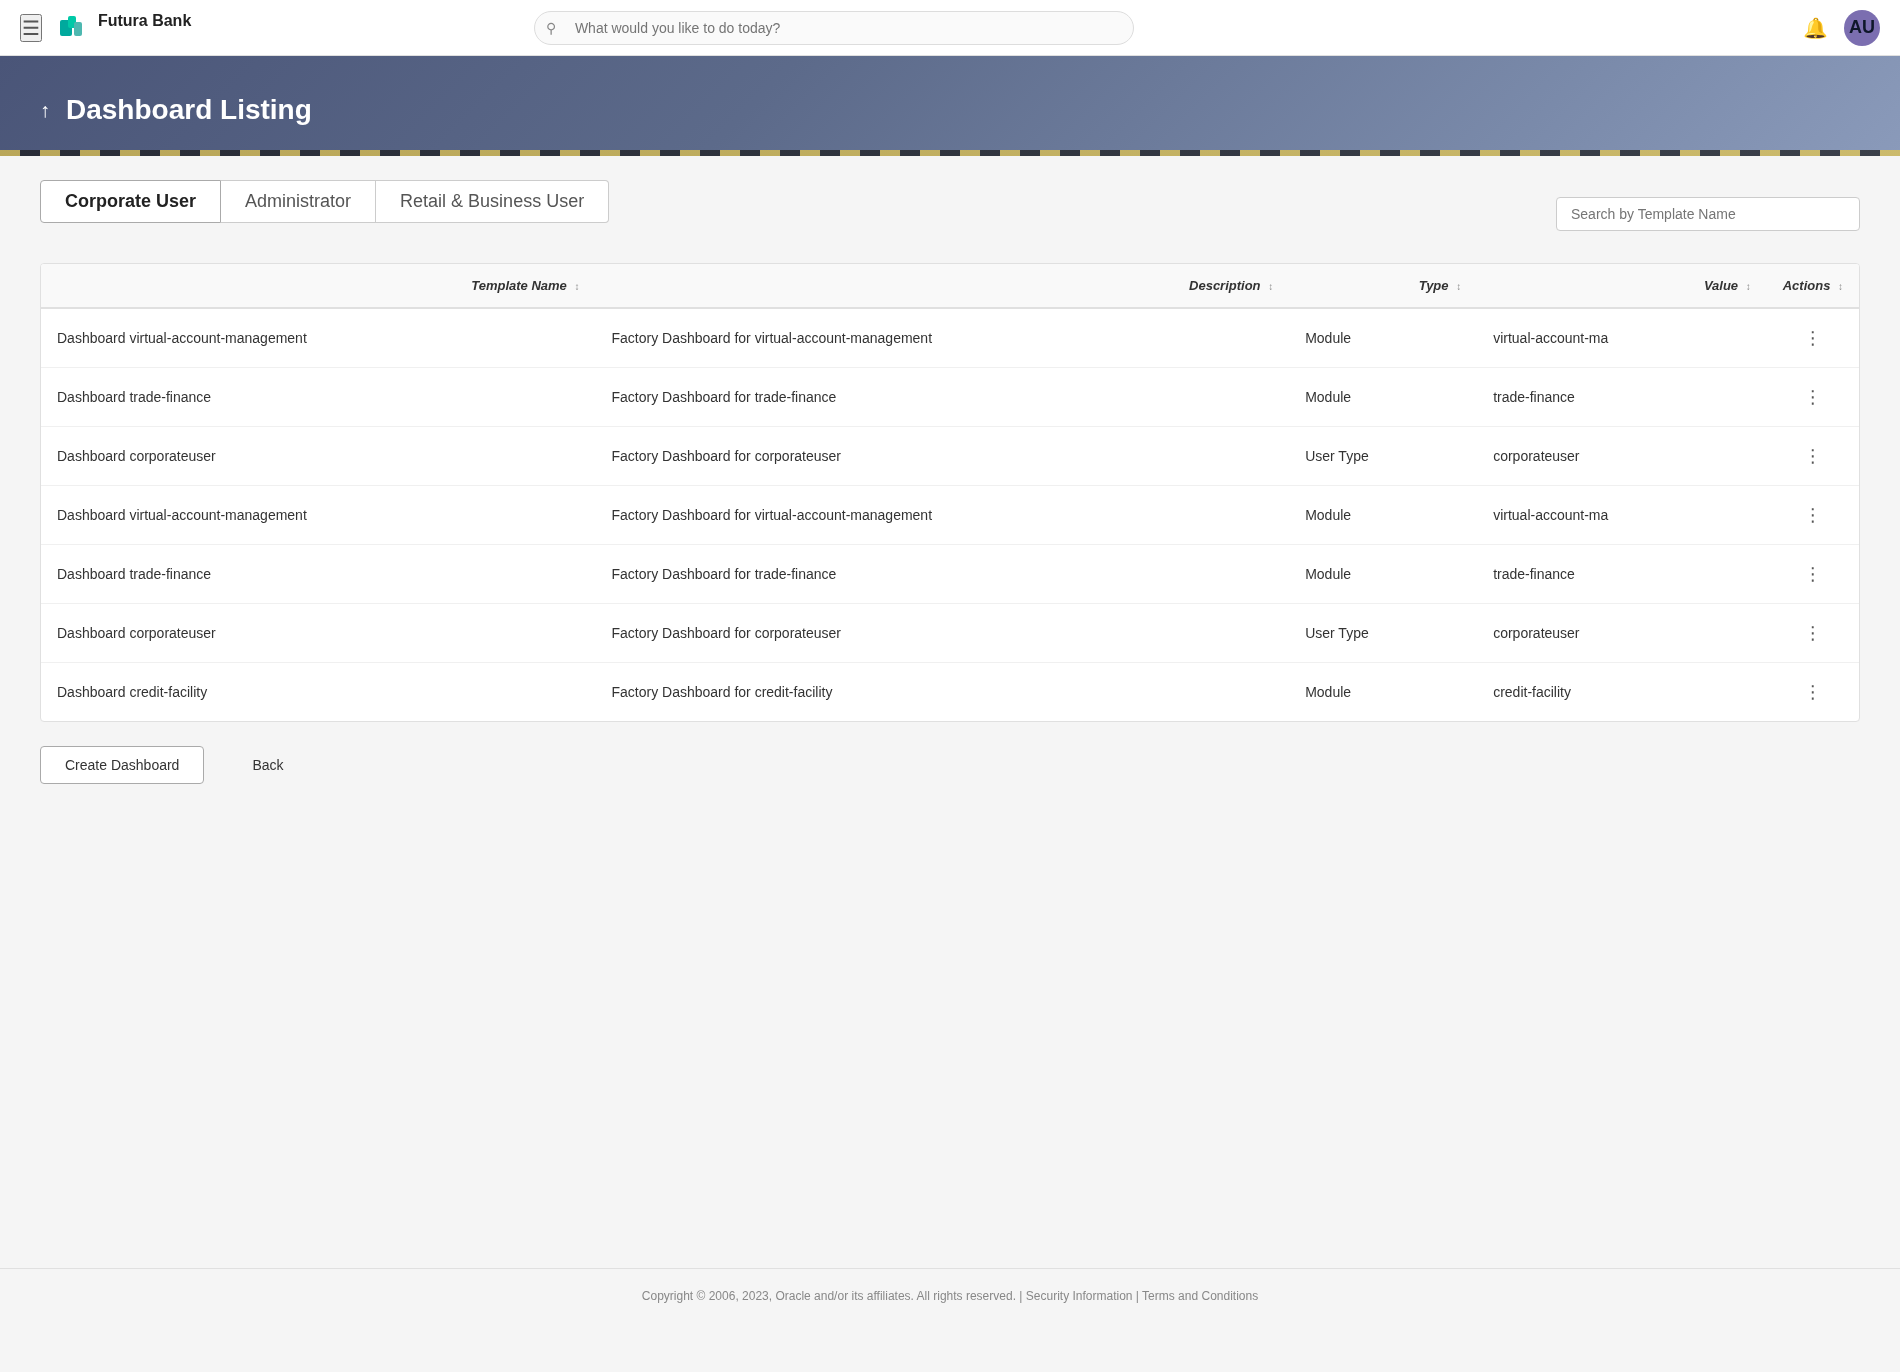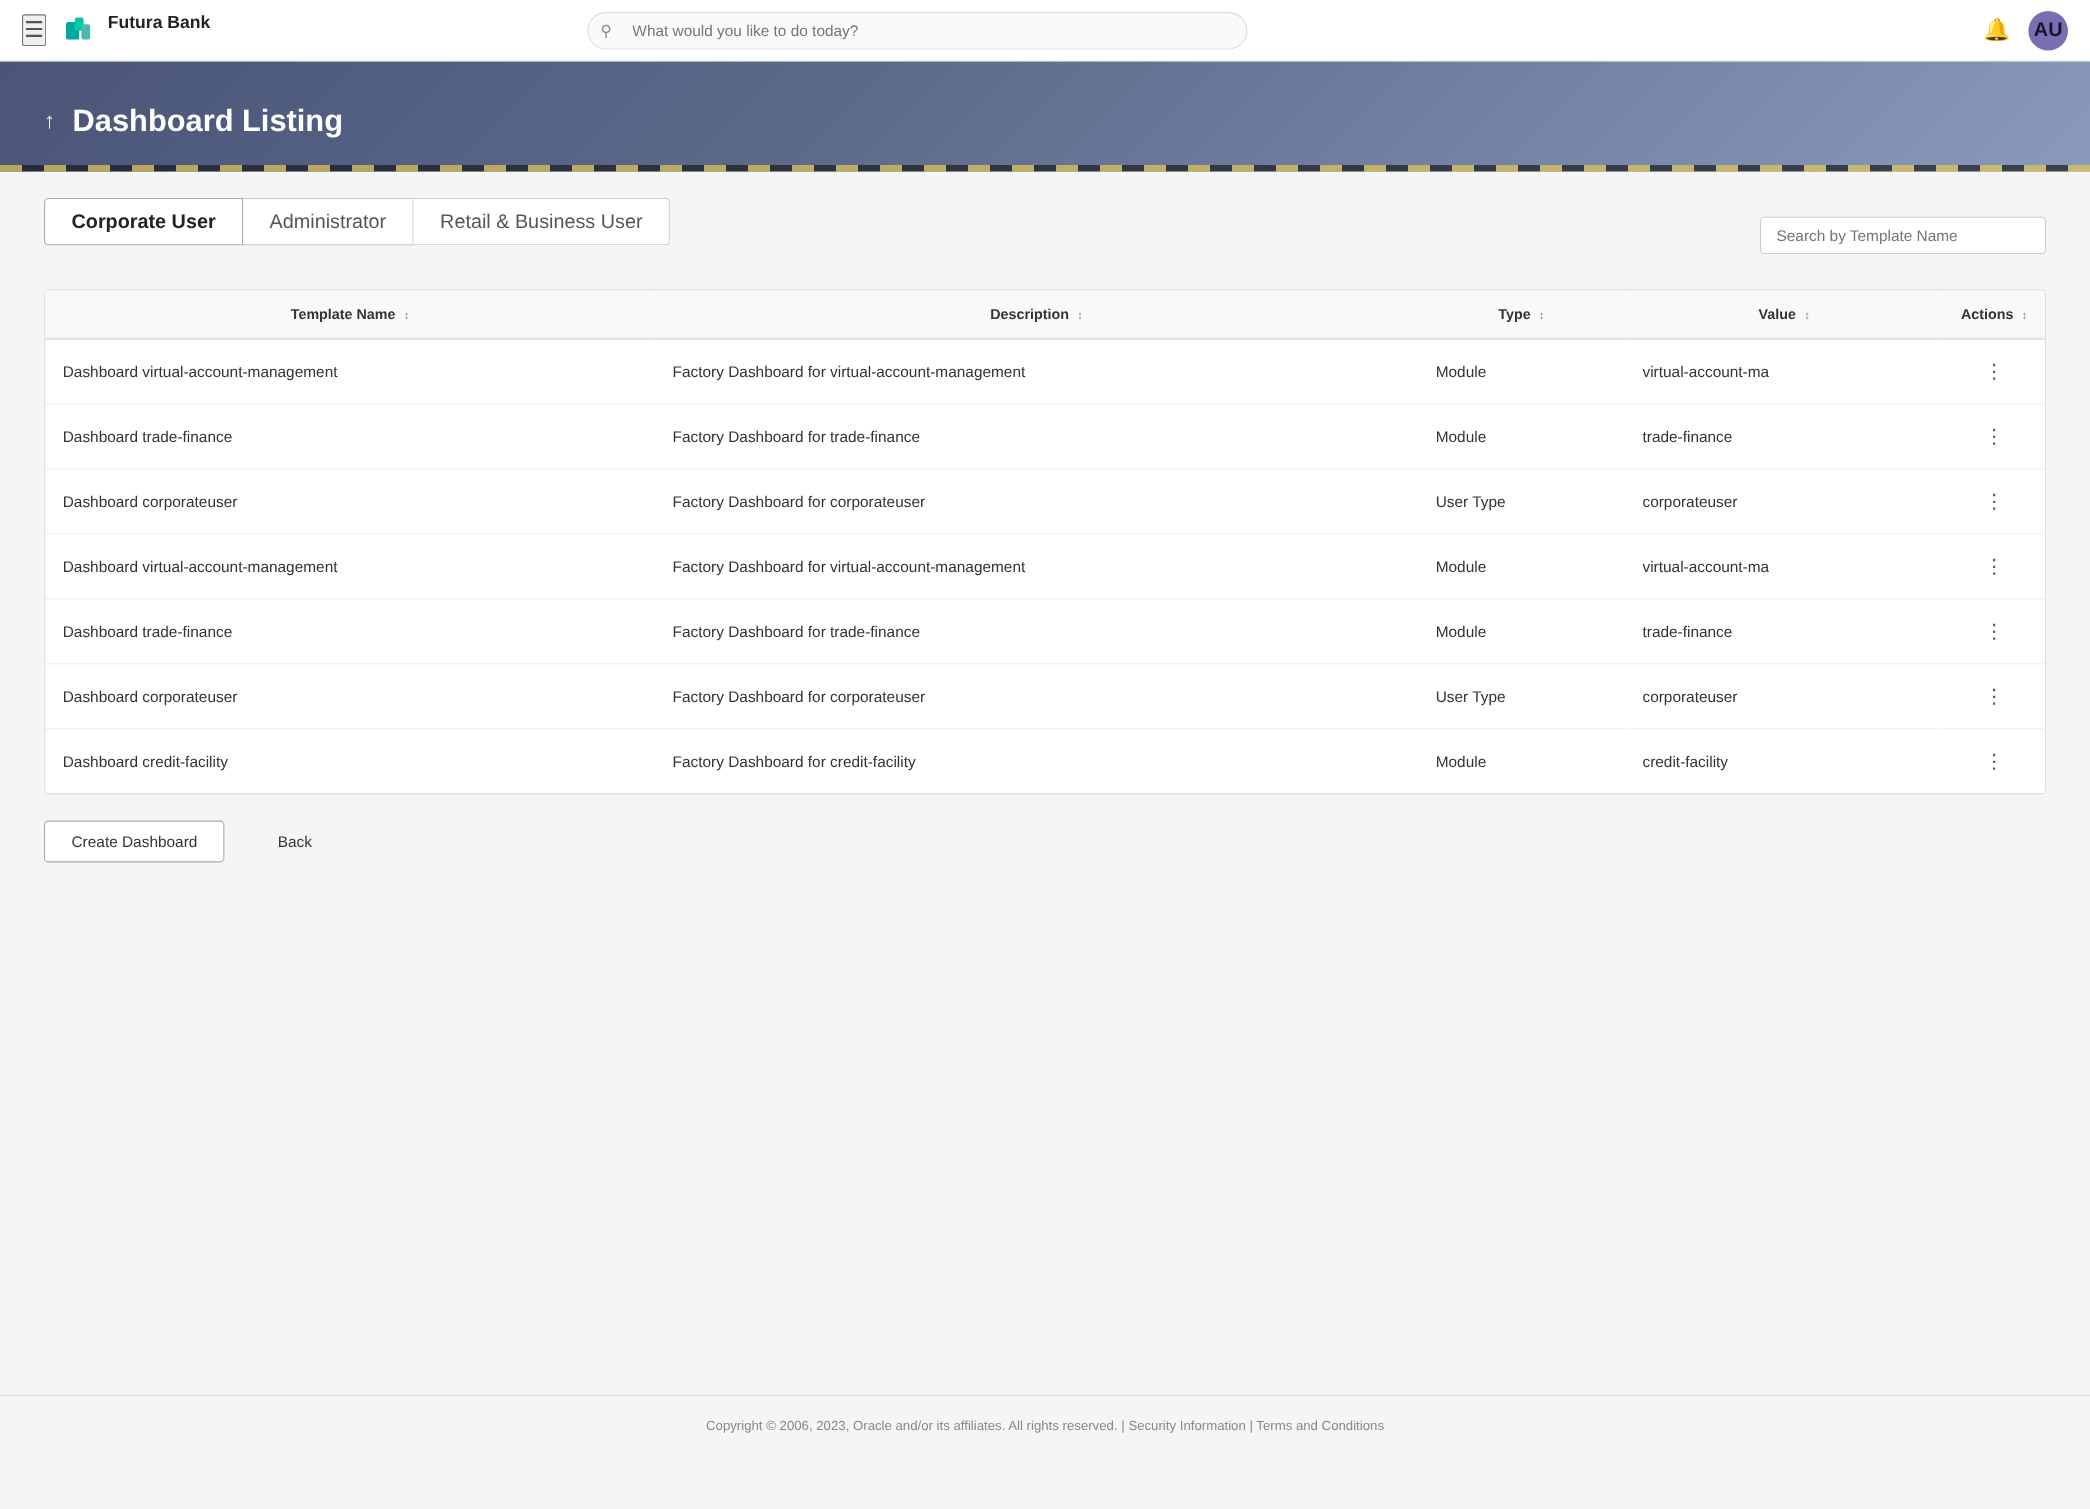--- a/index.html
+++ b/index.html
@@ -129,21 +129,21 @@
       background: #fff;
       font-weight: 700;
       color: #222;
       border-color: #aaa;
     }
     .template-search {
       padding: 8px 14px;
       border: 1px solid #ccc;
       border-radius: 4px;
       font-size: 14px;
-      width: 260px;
+      width: 304px;
       outline: none;
       background: #fff;
     }
 
     
     .table-wrapper {
       background: #fff;
       border: 1px solid #e0e0e0;
       border-radius: 4px;
       overflow: hidden;
@@ -151,27 +151,28 @@
     .data-table {
       width: 100%;
       border-collapse: collapse;
     }
     .data-table thead tr {
       background: #f9f9f9;
       border-bottom: 2px solid #e0e0e0;
     }
     .data-table th {
       padding: 14px 16px;
-      text-align: center;
+      text-align: right;
       font-weight: 600;
       font-size: 13px;
       color: #333;
       white-space: nowrap;
       cursor: pointer;
       user-select: none;
+      font-style: italic;
     }
     .data-table th .sort-icon {
       display: inline-block;
       margin-left: 4px;
       font-size: 10px;
       color: #888;
     }
     .data-table tbody tr {
       border-bottom: 1px solid #f0f0f0;
     }

